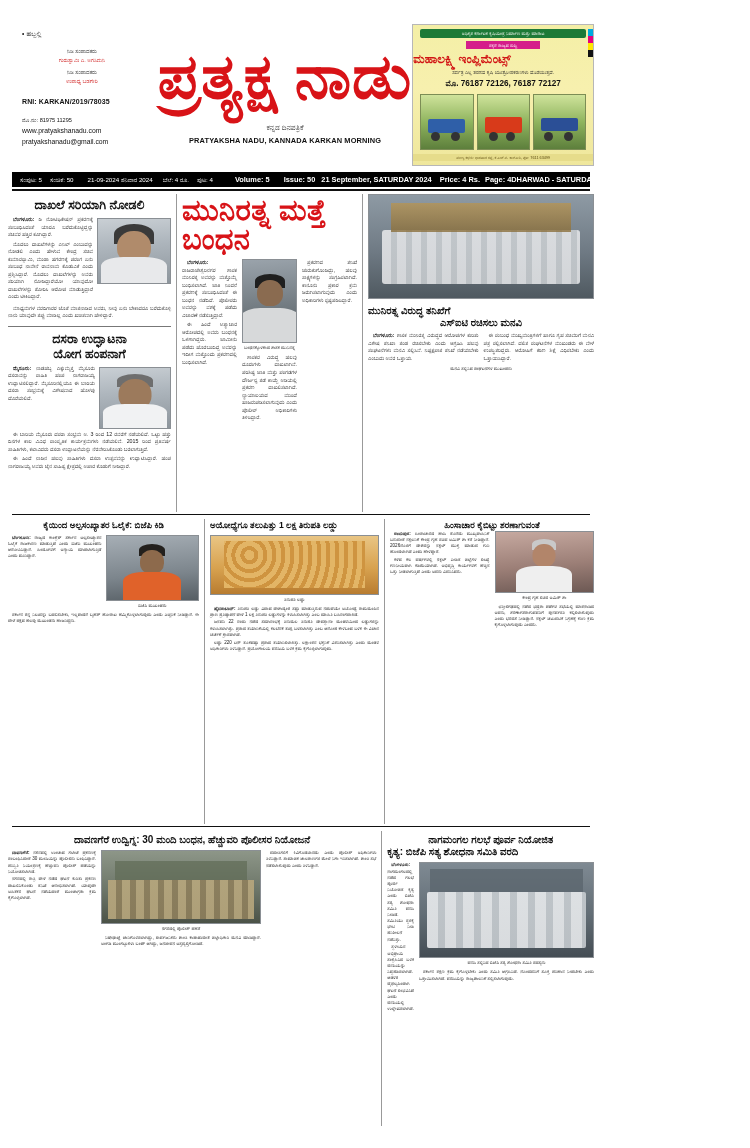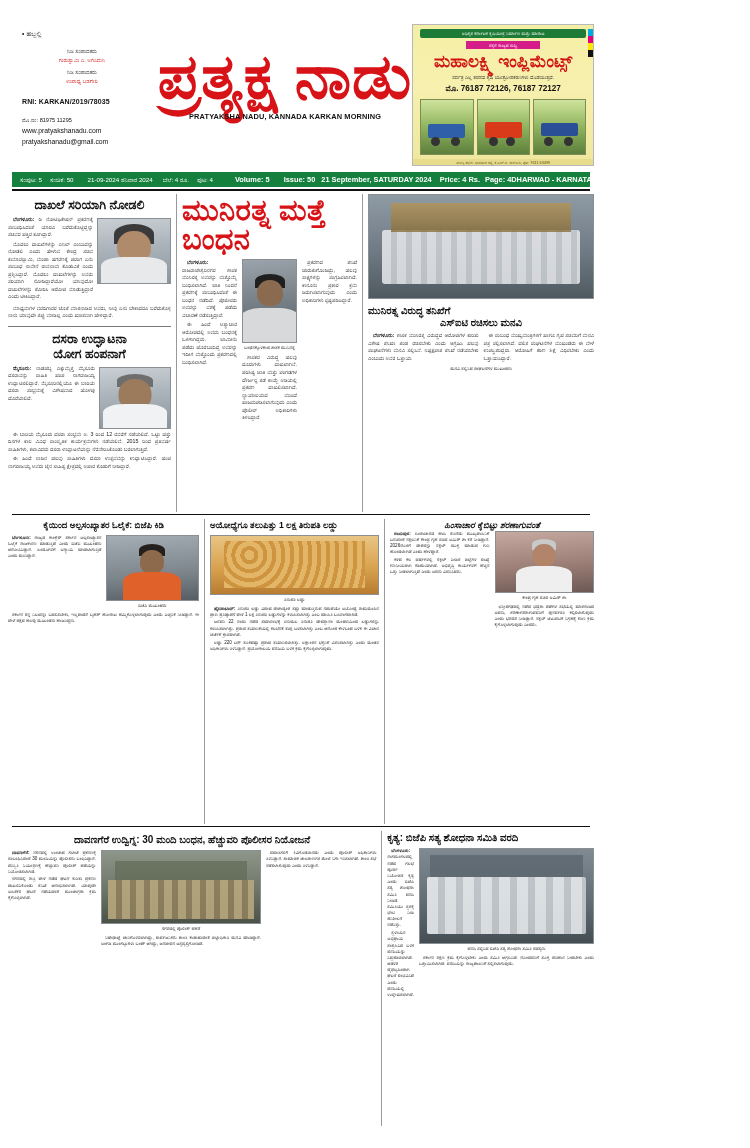--- a/index.html
+++ b/index.html
@@ -32,35 +32,35 @@
   }
   .mh-sub-kn { font-size: 7.5px; color: #333; margin-top: 14px; }
   .mh-sub-en { font-size: 7.4px; font-weight: bold; color: #111; letter-spacing: .15px; margin-top: 3px; }
 
   .mh-ad { width: 182px; height: 142px; border: 1px solid #b7b7b7; position: relative;
            background: linear-gradient(180deg,#f4efa6 0%,#f7f0ae 45%,#efe79c 100%); overflow: hidden; }
   .ad-band { margin: 4px 7px 0; background: #1d7a37; color: #fff; font-size: 4.6px;
              text-align: center; padding: 2px 0; border-radius: 2px; }
   .ad-ribbon { margin: 3px auto 0; width: 74px; background: #d51d8a; color: #fff;
                font-size: 4.6px; text-align: center; padding: 1.5px 0; }
-  .ad-title { font-size: 17px; font-weight: bold; color: #d11414; text-align: center; margin-top: 4px; line-height: 1; }
+  .ad-title { font-size: 12px; font-weight: bold; color: #d11414; margin-top: 4px; line-height: 1; }
   .ad-line { font-size: 5px; color: #222; text-align: center; margin-top: 4px; }
   .ad-phone { font-size: 8.2px; font-weight: bold; color: #111; text-align: center; margin-top: 3px; }
   .ad-photos { display: flex; gap: 3px; margin: 5px 7px 0; height: 56px; }
   .ad-photo { flex: 1; border: 1px solid #7c8d55; position: relative; overflow: hidden;
               background: linear-gradient(180deg,#cfe39b 0%,#8fb45e 50%,#5d7f3c 100%); }
   .ad-photo .mach { position: absolute; left: 14%; top: 34%; width: 72%; height: 40%; border-radius: 2px; }
   .ad-photo .wheel { position: absolute; width: 9px; height: 9px; border-radius: 50%; background: #333; bottom: 14%; }
   .ad-foot { font-size: 3.8px; color: #5e4d12; text-align: center; margin-top: 4px; background: #e6dc8b; padding: 1.5px 0; }
   .ad-cmyk { position: absolute; right: 0; top: 4px; width: 5px; }
   .ad-cmyk i { display: block; height: 7px; }
 
   
   .infobar {
-    margin: 4px 4px 0; height: 15px; background: #15803d; color: #fff;
+    margin: 4px 4px 0; height: 15px; background: #000000; color: #fff;
     display: flex; align-items: center; font-size: 7.4px; font-weight: bold;
     padding: 0 8px; white-space: nowrap;
   }
   .infobar .kn { font-weight: normal; font-size: 6.2px; }
   .infobar .grow { flex: 1; }
   .rule-thick { margin: 2px 4px 0; border-top: 2px solid #111; }
 
   
   .hl { font-weight: bold; color: #111; line-height: 1.12; font-family: "Liberation Sans", sans-serif; }
   .kn-body { font-size: 5.3px; line-height: 1.42; color: #1a1a1a; text-align: justify; }
@@ -111,20 +111,21 @@
       <div class="mh-rni">RNI: KARKAN/2019/78035</div>
       <div class="mh-contact">
         <div class="ph">ಮೊ.ನಂ: 81975 11295</div>
         <div>www.pratyakshanadu.com</div>
         <div>pratyakshanadu@gmail.com</div>
       </div>
     </div>
 
     <div class="mh-center">
       <div class="mh-title">ಪ್ರತ್ಯಕ್ಷ ನಾಡು</div>
+      <div class="mh-sub-kn">ಕನ್ನಡ ದಿನಪತ್ರಿಕೆ</div>
       <div class="mh-sub-en">PRATYAKSHA NADU, KANNADA KARKAN MORNING</div>
     </div>
 
     <div class="mh-ad">
       <div class="ad-cmyk">
         <i style="background:#00a9e0"></i>
           <i style="background:#e6007e"></i>
           <i style="background:#ffe600"></i>
           <i style="background:#111"></i>
       </div>
@@ -159,21 +160,21 @@
     <span class="kn" style="margin-left:8px">ಸಂಚಿಕೆ: 50</span>
     <span class="kn" style="margin-left:14px">21-09-2024 ಶನಿವಾರ 2024</span>
     <span class="kn" style="margin-left:10px">ಬೆಲೆ: 4 ರೂ.</span>
     <span class="kn" style="margin-left:8px">ಪುಟ: 4</span>
     <span style="margin-left:22px">Volume: 5</span>
     <span style="margin-left:14px">Issue: 50</span>
     <span style="margin-left:6px">21 September, SATURDAY 2024</span>
     <span style="margin-left:8px">Price: 4 Rs.</span>
     <span style="margin-left:5px">Page: 4</span>
     <span class="grow"></span>
-    <span>DHARWAD - KARNATAKA</span>
+    <span>DHARWAD - SATURDAY</span>
   </div>
   <div class="rule-thick"></div>
 
   <div class="block-top">
 
     <div class="lcol">
       <div class="hl hl-md" style="text-align:center;padding:4px 0 4px;">ದಾಖಲೆ ಸರಿಯಾಗಿ ನೋಡಲಿ</div>
       <div style="display:flex;gap:4px;">
         <div class="kn-body" style="flex:1;">
           <p><span class="dateline">ಬೆಂಗಳೂರು:</span>
@@ -292,21 +293,21 @@
       <div class="cap" style="margin-top:2px;">ತಿರುಪತಿ ಲಡ್ಡು</div>
       <div class="tiny" style="margin-top:3px;">
         <p><span class="dateline">ಹೈದರಾಬಾದ್:</span>
            <span>ತಿರುಪತಿ ಲಡ್ಡು ವಿವಾದ ದೇಶಾದ್ಯಂತ ಸದ್ದು ಮಾಡುತ್ತಿರುವ ನಡುವೆಯೇ ಅಯೋಧ್ಯೆ ರಾಮಮಂದಿರ ಪ್ರಾಣ ಪ್ರತಿಷ್ಠಾಪನೆ ವೇಳೆ 1 ಲಕ್ಷ ತಿರುಪತಿ ಲಡ್ಡುಗಳನ್ನು ಕಳುಹಿಸಲಾಗಿತ್ತು ಎಂಬ ಮಾಹಿತಿ ಬಹಿರಂಗವಾಗಿದೆ.</span></p>
         <p>ಜನವರಿ 22 ರಂದು ನಡೆದ ಸಮಾರಂಭಕ್ಕೆ ತಿರುಮಲ ತಿರುಪತಿ ದೇವಸ್ಥಾನಂ ಮಂಡಳಿಯಿಂದ ಲಡ್ಡುಗಳನ್ನು ಕಳುಹಿಸಲಾಗಿತ್ತು. ಪ್ರಸಾದ ತಯಾರಿಕೆಯಲ್ಲಿ ಕಲಬೆರಕೆ ತುಪ್ಪ ಬಳಸಲಾಗಿತ್ತು ಎಂಬ ಆರೋಪ ಕೇಳಿಬಂದ ಬಳಿಕ ಈ ವಿಚಾರ ಚರ್ಚೆಗೆ ಗ್ರಾಸವಾಗಿದೆ.</p>
         <p>ಲಡ್ಡು 220 ಟನ್ ತೂಕದಷ್ಟು ಪ್ರಸಾದ ತಯಾರಿಸಲಾಗಿತ್ತು. ಲಕ್ಷಾಂತರ ಭಕ್ತರಿಗೆ ವಿತರಿಸಲಾಗಿತ್ತು ಎಂದು ಮಂಡಳಿ ಅಧಿಕಾರಿಗಳು ತಿಳಿಸಿದ್ದಾರೆ. ಪ್ರಯೋಗಾಲಯ ವರದಿಯ ಬಳಿಕ ಕ್ರಮ ಕೈಗೊಳ್ಳಲಾಗುವುದು.</p>
       </div>
     </div>
 
     <div class="vrule" style="flex:1;padding-left:5px;">
-      <div class="hl hl-xs" style="text-align:center;padding:2px 0 0;font-style:italic;">ಹಿಂಸಾಚಾರ ಕೈಬಿಟ್ಟು ಶರಣಾಗುವಂತೆ</div>
+      <div class="hl hl-xs" style="text-align:center;padding:2px 0 0;">ಹಿಂಸಾಚಾರ ಕೈಬಿಟ್ಟು ಶರಣಾಗುವಂತೆ</div>
       <div style="display:flex;gap:5px;">
         <div class="tiny" style="flex:1;">
           <p><span class="dateline">ರಾಯಪುರ:</span>
              <span>ಹಿಂಸಾಚಾರದ ಹಾದಿ ತೊರೆದು ಮುಖ್ಯವಾಹಿನಿಗೆ ಬರುವಂತೆ ನಕ್ಸಲರಿಗೆ ಕೇಂದ್ರ ಗೃಹ ಸಚಿವ ಅಮಿತ್ ಶಾ ಕರೆ ನೀಡಿದ್ದಾರೆ. 2026ರೊಳಗೆ ದೇಶವನ್ನು ನಕ್ಸಲ್ ಮುಕ್ತ ಮಾಡುವ ಗುರಿ ಹೊಂದಲಾಗಿದೆ ಎಂದು ಹೇಳಿದ್ದಾರೆ.</span></p>
           <p>ಕಳೆದ ಕೆಲ ವರ್ಷಗಳಲ್ಲಿ ನಕ್ಸಲ್ ಪೀಡಿತ ಜಿಲ್ಲೆಗಳ ಸಂಖ್ಯೆ ಗಣನೀಯವಾಗಿ ಕಡಿಮೆಯಾಗಿದೆ. ಅಭಿವೃದ್ಧಿ ಕಾರ್ಯಗಳಿಗೆ ಹೆಚ್ಚಿನ ಒತ್ತು ನೀಡಲಾಗುತ್ತಿದೆ ಎಂದು ಅವರು ವಿವರಿಸಿದರು.</p>
         </div>
         <div style="flex:1;">
           <div class="photo" style="height:62px;background:linear-gradient(175deg,#c6a9a0 0%,#9c7f77 55%,#6d5954 100%)">
             <div class="ph-hair" style="width:24px;height:11px;top:7px;background:#c9c9c9"></div>
             <div class="ph-face" style="width:23px;height:23px;top:12px;background:#b2856a"></div>
@@ -343,20 +344,21 @@
             <p>ನಿಷೇಧಾಜ್ಞೆ ಜಾರಿಗೊಳಿಸಲಾಗಿದ್ದು, ಸಾರ್ವಜನಿಕರು ಶಾಂತಿ ಕಾಪಾಡುವಂತೆ ಜಿಲ್ಲಾಧಿಕಾರಿ ಮನವಿ ಮಾಡಿದ್ದಾರೆ. ಅಂಗಡಿ ಮುಂಗಟ್ಟುಗಳು ಬಂದ್ ಆಗಿದ್ದು, ಜನಜೀವನ ಅಸ್ತವ್ಯಸ್ತಗೊಂಡಿದೆ.</p>
           </div>
         </div>
         <div class="tiny" style="flex:1;">
           <p>ವದಂತಿಗಳಿಗೆ ಕಿವಿಗೊಡಬಾರದು ಎಂದು ಪೊಲೀಸ್ ಅಧಿಕಾರಿಗಳು ತಿಳಿಸಿದ್ದಾರೆ. ಸಾಮಾಜಿಕ ಜಾಲತಾಣಗಳ ಮೇಲೆ ನಿಗಾ ಇರಿಸಲಾಗಿದೆ. ಶಾಂತಿ ಸಭೆ ನಡೆಸಲಾಗುವುದು ಎಂದು ತಿಳಿಸಿದ್ದಾರೆ.</p>
         </div>
       </div>
     </div>
 
     <div class="vrule" style="flex:1;padding-left:5px;">
+      <div class="hl hl-sm" style="text-align:center;padding:3px 0 0;">ನಾಗಮಂಗಲ ಗಲಭೆ ಪೂರ್ವ ನಿಯೋಜಿತ</div>
       <div class="hl hl-sm" style="text-align:left;padding:1px 0 5px;">ಕೃತ್ಯ: ಬಿಜೆಪಿ ಸತ್ಯ ಶೋಧನಾ ಸಮಿತಿ ವರದಿ</div>
       <div style="display:flex;gap:5px;">
         <div class="tiny" style="flex:1;">
           <p><span class="dateline">ಬೆಂಗಳೂರು:</span>
              <span>ನಾಗಮಂಗಲದಲ್ಲಿ ನಡೆದ ಗಲಭೆ ಪೂರ್ವ ನಿಯೋಜಿತ ಕೃತ್ಯ ಎಂದು ಬಿಜೆಪಿ ಸತ್ಯ ಶೋಧನಾ ಸಮಿತಿ ವರದಿ ನೀಡಿದೆ. ಸಮಿತಿಯು ಸ್ಥಳಕ್ಕೆ ಭೇಟಿ ನೀಡಿ ಪರಿಶೀಲನೆ ನಡೆಸಿತ್ತು.</span></p>
           <p>ಸ್ಥಳೀಯರ ಅಭಿಪ್ರಾಯ ಸಂಗ್ರಹಿಸಿದ ಬಳಿಕ ವರದಿಯನ್ನು ಸಿದ್ಧಪಡಿಸಲಾಗಿದೆ. ಆಡಳಿತ ವೈಫಲ್ಯದಿಂದಾಗಿ ಘಟನೆ ಸಂಭವಿಸಿದೆ ಎಂದು ವರದಿಯಲ್ಲಿ ಉಲ್ಲೇಖಿಸಲಾಗಿದೆ.</p>
         </div>
         <div style="width:175px;">
           <div class="photo" style="height:96px;background:linear-gradient(180deg,#7f8a93 0%,#626d75 55%,#444d54 100%)">
             <div style="position:absolute;left:4%;top:30%;width:92%;height:60%;background:repeating-linear-gradient(90deg,#eceef0 0 11px,#c9ced2 11px 18px);opacity:.88;border-radius:2px"></div>

